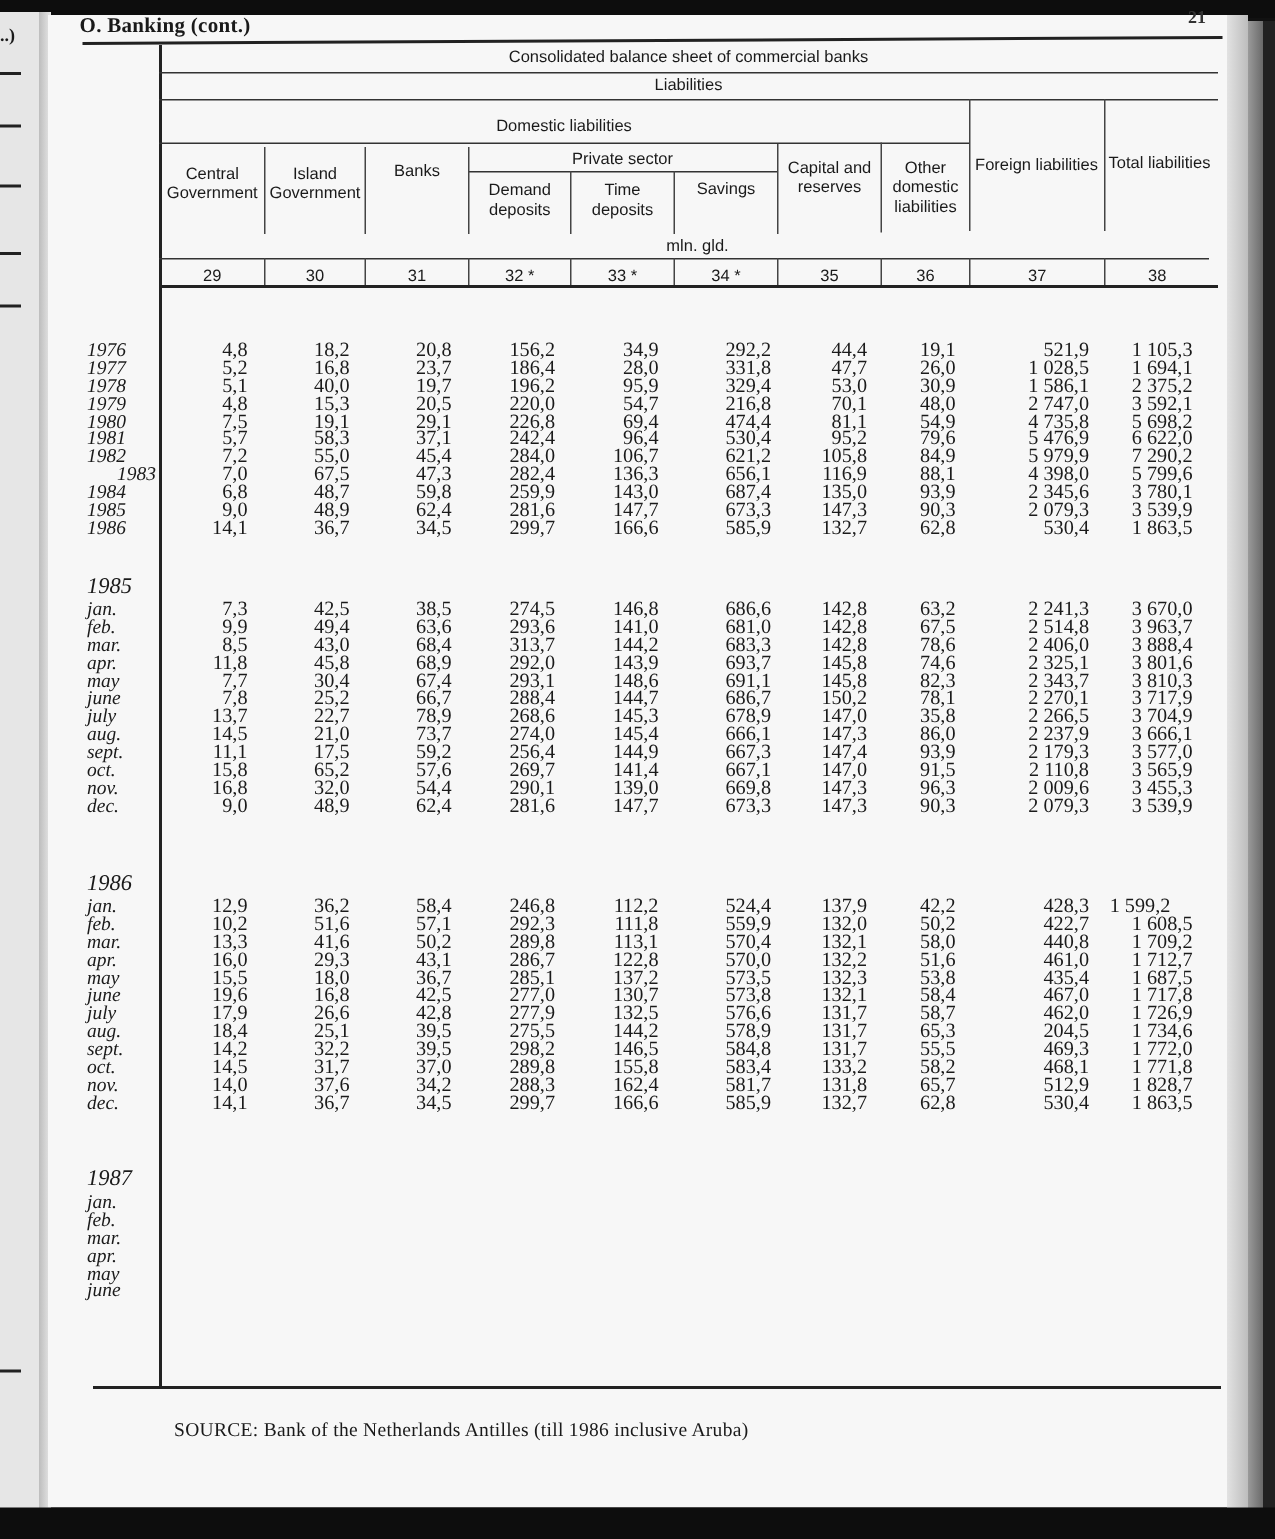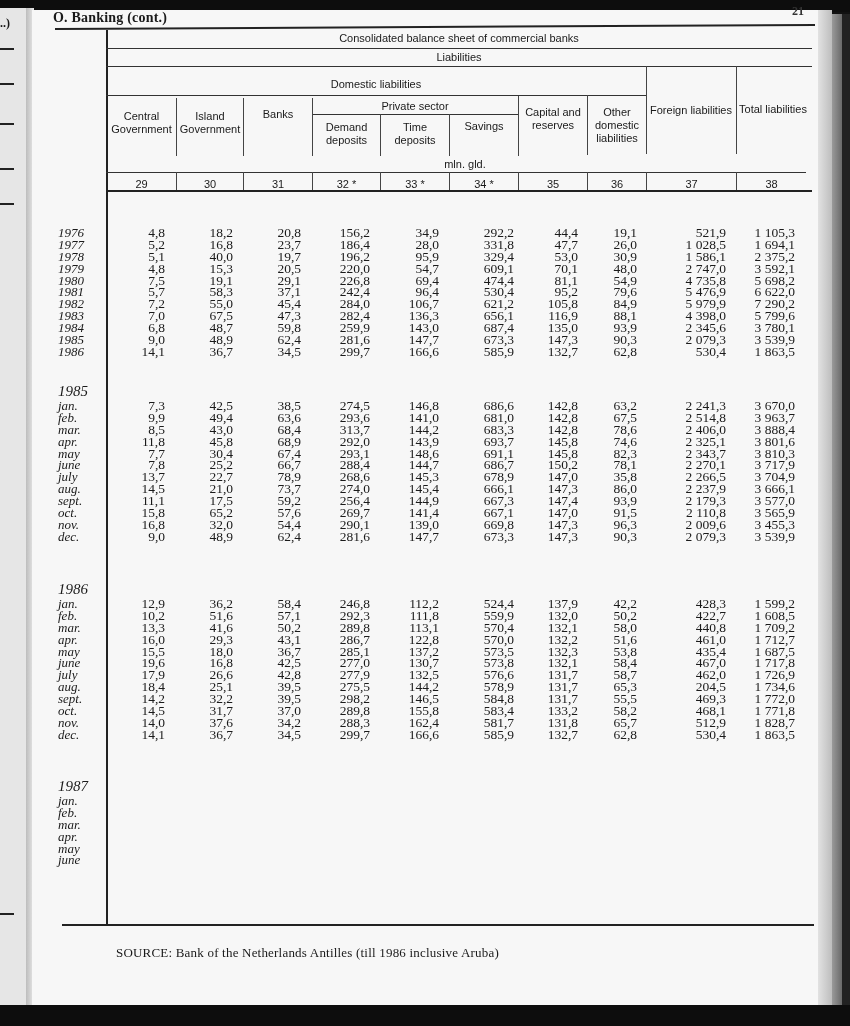--- a/index.html
+++ b/index.html
@@ -127,21 +127,21 @@
 
   <div class="rowlabels" style="top: 0px;" id="rowlabels">
       <div style="position: absolute; left: 0px; white-space: nowrap; top: 227px;">
         <div style="height: 11.9px;">1976</div>
         <div style="height: 11.9px;">1977</div>
         <div style="height: 11.9px;">1978</div>
         <div style="height: 11.9px;">1979</div>
         <div style="height: 11.9px;">1980</div>
         <div style="height: 11.9px;">1981</div>
         <div style="height: 11.9px;">1982</div>
-        <div style="height: 11.9px;">1983</div>
+        <div style="height: 11.9px; margin-left: 20px;">1983</div>
         <div style="height: 11.9px;">1984</div>
         <div style="height: 11.9px;">1985</div>
         <div style="height: 11.9px;">1986</div>
       </div>
       <div style="position: absolute; left: 0px; white-space: nowrap; top: 383px;">
         <div class="yr">1985</div>
         <div style="height: 11.9px;">jan.</div>
         <div style="height: 11.9px;">feb.</div>
         <div style="height: 11.9px;">mar.</div>
         <div style="height: 11.9px;">apr.</div>
@@ -383,21 +383,21 @@
         <div style="height: 11.9px;">144,2</div>
         <div style="height: 11.9px;">146,5</div>
         <div style="height: 11.9px;">155,8</div>
         <div style="height: 11.9px;">162,4</div>
         <div style="height: 11.9px;">166,6</div>
       </div>
       <div class="datacol" style="left: 454px; width: 60px; top: 227px;">
         <div style="height: 11.9px;">292,2</div>
         <div style="height: 11.9px;">331,8</div>
         <div style="height: 11.9px;">329,4</div>
-        <div style="height: 11.9px;">609,1</div>
+        <div style="height: 11.9px;">216,8</div>
         <div style="height: 11.9px;">474,4</div>
         <div style="height: 11.9px;">530,4</div>
         <div style="height: 11.9px;">621,2</div>
         <div style="height: 11.9px;">656,1</div>
         <div style="height: 11.9px;">687,4</div>
         <div style="height: 11.9px;">673,3</div>
         <div style="height: 11.9px;">585,9</div>
       </div>
       <div class="datacol" style="left: 454px; width: 60px; top: 400px;">
         <div style="height: 11.9px;">686,6</div>
@@ -571,21 +571,21 @@
         <div style="height: 11.9px;">3 810,3</div>
         <div style="height: 11.9px;">3 717,9</div>
         <div style="height: 11.9px;">3 704,9</div>
         <div style="height: 11.9px;">3 666,1</div>
         <div style="height: 11.9px;">3 577,0</div>
         <div style="height: 11.9px;">3 565,9</div>
         <div style="height: 11.9px;">3 455,3</div>
         <div style="height: 11.9px;">3 539,9</div>
       </div>
       <div class="datacol" style="left: 725px; width: 70px; top: 598px;">
-        <div style="height: 11.9px;">1 599,2</div>
+        <div style="height: 11.9px; text-align: center;">1 599,2</div>
         <div style="height: 11.9px;">1 608,5</div>
         <div style="height: 11.9px;">1 709,2</div>
         <div style="height: 11.9px;">1 712,7</div>
         <div style="height: 11.9px;">1 687,5</div>
         <div style="height: 11.9px;">1 717,8</div>
         <div style="height: 11.9px;">1 726,9</div>
         <div style="height: 11.9px;">1 734,6</div>
         <div style="height: 11.9px;">1 772,0</div>
         <div style="height: 11.9px;">1 771,8</div>
         <div style="height: 11.9px;">1 828,7</div>

